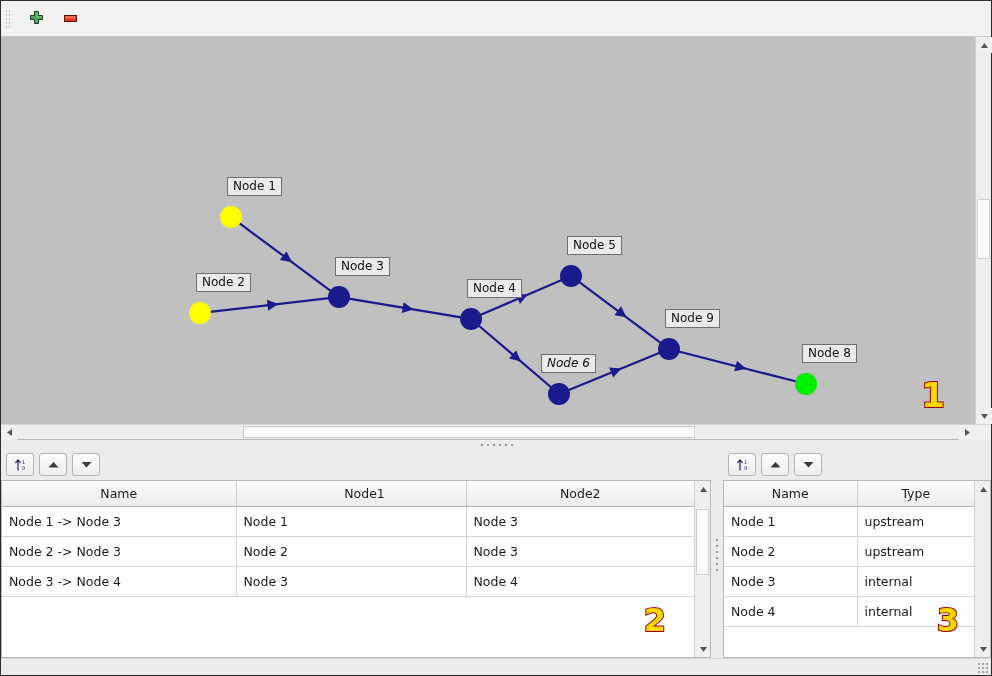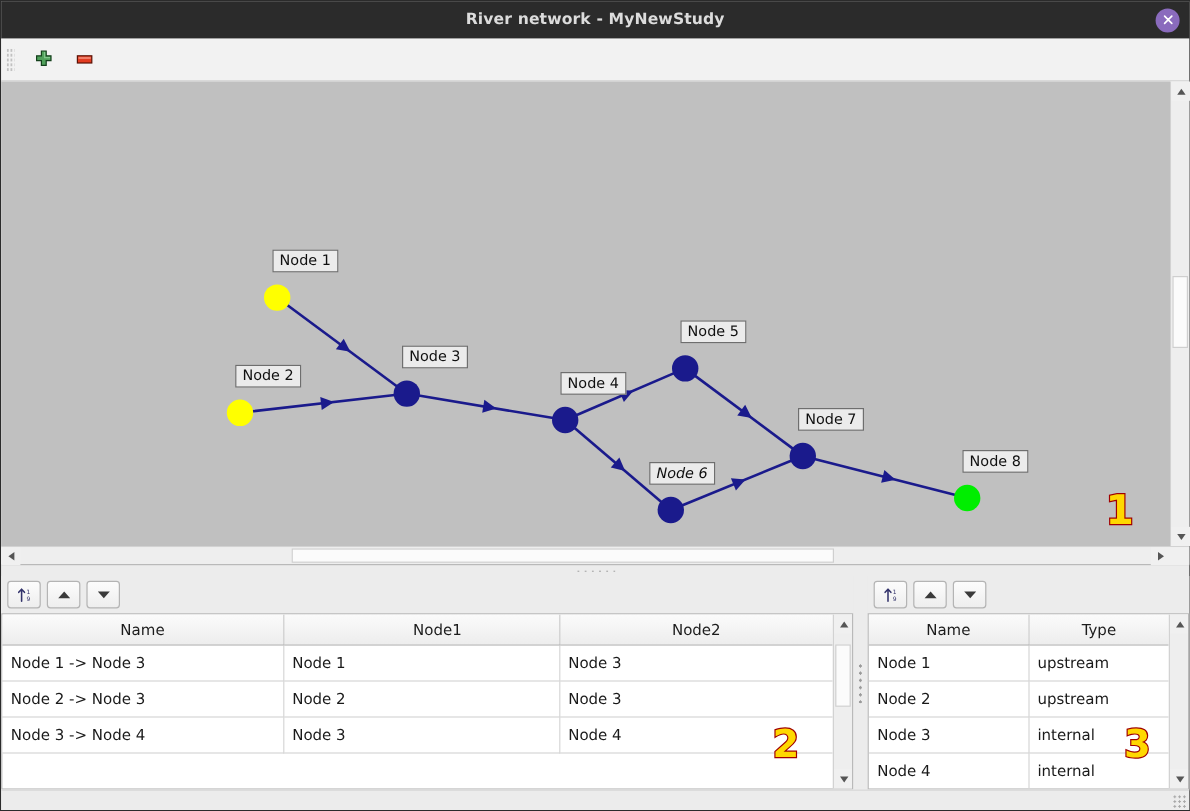--- a/index.html
+++ b/index.html
@@ -252,28 +252,20 @@
     width: 12px; height: 12px;
     background-image: radial-gradient(#a6a6a6 1px, transparent 1px);
     background-size: 4px 4px;
   }
 </style>
 </head>
 <body>
 
 <div id="app">
 
-  <div class="titlebar">
-    <span class="title">River network - MyNewStudy</span>
-    <div class="close-btn">
-      <svg width="11" height="11" viewBox="0 0 11 11" aria-hidden="true">
-        <path d="M2.5 2.5 L8.5 8.5 M8.5 2.5 L2.5 8.5" stroke="#ffffff" stroke-width="1.4" stroke-linecap="round"></path>
-      </svg>
-    </div>
-  </div>
 
   <div class="toolbar">
     <div class="grip"></div>
     <div class="tb-btn">
       <svg width="17" height="17" viewBox="0 0 17 17" aria-hidden="true">
         <path d="M6.5 1.5 h4 v4 h4 v4 h-4 v4 h-4 v-4 h-4 v-4 h4 z" fill="#4fa05a" stroke="#14401c" stroke-width="1"></path>
         <path d="M7.3 2.4 h2.4 v4 h4 v1.1 h-5.1 v-5.1 z" fill="#8fd39a" opacity=".75"></path>
       </svg>
     </div>
     <div class="tb-btn">
@@ -322,21 +314,21 @@
               <circle cx="805" cy="347" r="11" fill="#00ee00"></circle>
             </g>
         </svg>
         <div id="labels-layer">
             <div class="node-label" style="left: 226px; top: 140px;">Node 1</div>
             <div class="node-label" style="left: 195px; top: 236px;">Node 2</div>
             <div class="node-label" style="left: 334px; top: 220px;">Node 3</div>
             <div class="node-label" style="left: 466px; top: 242px;">Node 4</div>
             <div class="node-label" style="left: 566px; top: 199px;">Node 5</div>
             <div class="node-label" style="left: 540px; top: 317px; font-style: italic;">Node 6</div>
-            <div class="node-label" style="left: 664px; top: 272px;">Node 7</div>
+            <div class="node-label" style="left: 664px; top: 272px;">Node 9</div>
             <div class="node-label" style="left: 801px; top: 307px;">Node 8</div>
           </div>
         <div class="annot" style="right:30px; bottom:12px;">1</div>
       </div>
       <div class="vscroll">
         <div class="sb-arrow">
           <svg width="9" height="7" viewBox="0 0 9 7">
               <path d="M4.5 1 L8 6 L1 6 z" fill="#555"></path>
             </svg>
         </div>

